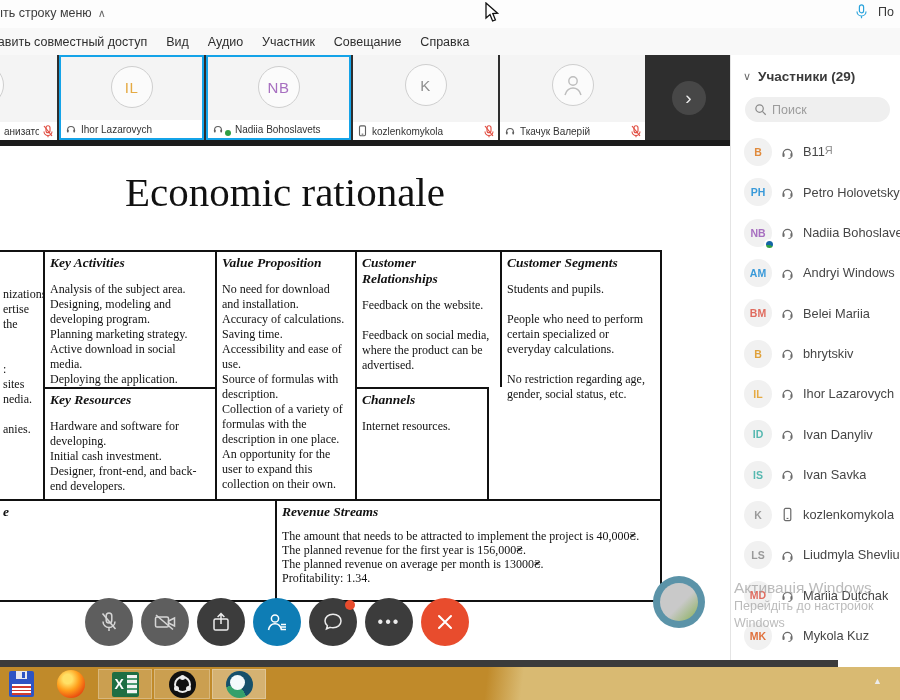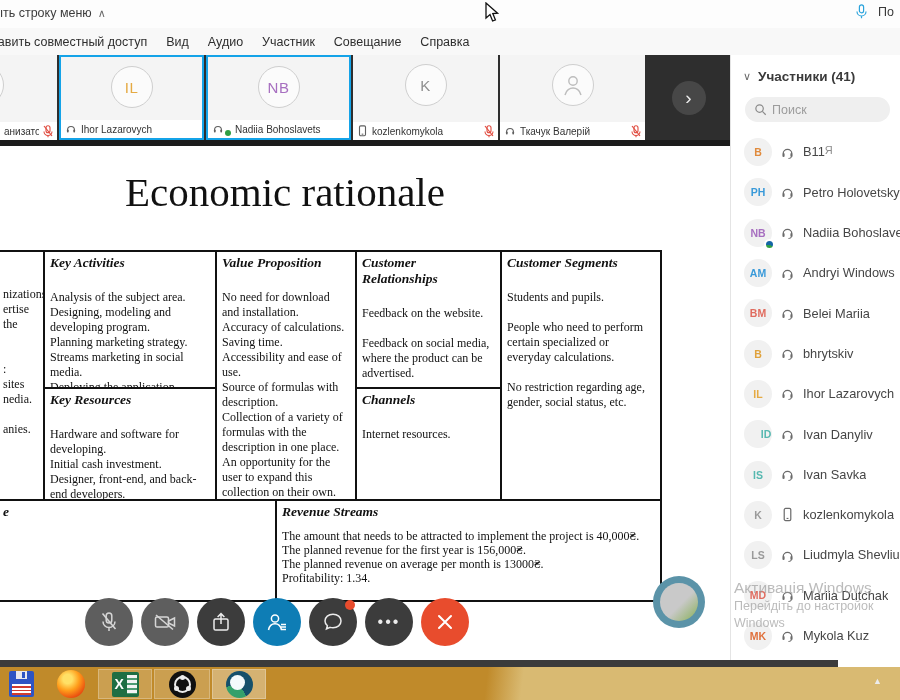--- a/index.html
+++ b/index.html
@@ -30,31 +30,31 @@
 
   #strip-shadow { position:absolute; left:0; top:140px; width:730px; height:6px; background:#1c1c1c; }
 
   
   #slide { position:absolute; left:0; top:146px; width:730px; height:514px; background:#fff; }
   #slide-title { position:absolute; left:60px; top:22px; width:450px; text-align:center;
      font-family:"Liberation Serif", serif; font-size:41px; color:#111; font-weight:400; }
   #canvas { position:absolute; left:-4px; top:104px; width:666px; height:352px; border:2px solid #111; font-family:"Liberation Serif", serif; color:#111; }
   .cell { position:absolute; padding:3px 6px 3px 5px; overflow:hidden; }
   .cell-h { font-weight:bold; font-style:italic; font-size:13.5px; }
-  .body { margin-top:19px; }
+  .body { margin-top:11px; }
   .tline { font-size:12px; line-height:15px; min-height:15px; }
   .bottom .tline { line-height:14px; min-height:14px; }
   .bottom .body { margin-top:9px; }
   #cell-partners { left:0; top:0; width:47px; height:247px; border-right:2px solid #111; }
   #cell-partners .body { margin-top:32px; padding-left:0; }
   #cell-activities { left:47px; top:0; width:172px; height:135px; border-right:2px solid #111; }
   #cell-resources { left:47px; top:135px; width:172px; height:112px; border-right:2px solid #111; border-top:2px solid #111; }
   #cell-value { left:219px; top:0; width:140px; height:247px; border-right:2px solid #111; }
   #cell-relationships { left:359px; top:0; width:145px; height:135px; border-right:2px solid #111; }
-  #cell-channels { left:359px; top:135px; width:145px; height:112px; border-top:2px solid #111; border-right:2px solid #111; }
+  #cell-channels { left:359px; top:135px; width:132px; height:112px; border-top:2px solid #111; border-right:2px solid #111; }
   #cell-segments { left:504px; top:0; width:158px; height:247px; }
   #cell-cost { left:0; top:247px; width:279px; height:101px; border-top:2px solid #111; border-right:2px solid #111; }
   #cell-revenue { left:279px; top:247px; width:383px; height:101px; border-top:2px solid #111; }
   #page-num { position:absolute; left:642px; top:472px; font-size:13px; color:#555;margin-top:40px; }
   #cam-bubble { position:absolute; left:653px; top:430px; width:52px; height:52px; border-radius:50%;
      background:#5b93a8; }
   #cam-bubble .inner { position:absolute; left:7px; top:7px; width:38px; height:38px; border-radius:50%;
      background:linear-gradient(135deg, #c9c9c9 0 55%, #9db87c 85%); }
 
   
@@ -265,21 +265,21 @@
             <div class="tline"></div>
             <div class="tline">anies.</div>
           </div>
       </div>
       <div class="cell" id="cell-activities">
         <div class="cell-h">Key Activities</div>
         <div class="body">
             <div class="tline">Analysis of the subject area.</div>
             <div class="tline">Designing, modeling and developing program.</div>
             <div class="tline">Planning marketing strategy.</div>
-            <div class="tline">Streams marketing in social media.</div>
+            <div class="tline">Active download in social media.</div>
             <div class="tline">Deploying the application.</div>
           </div>
       </div>
       <div class="cell" id="cell-resources">
         <div class="cell-h">Key Resources</div>
         <div class="body">
             <div class="tline">Hardware and software for developing.</div>
             <div class="tline">Initial cash investment.</div>
             <div class="tline">Designer, front-end, and back-end developers.</div>
           </div>
@@ -380,21 +380,21 @@
         <svg width="18" height="18" viewBox="0 0 18 18">
           <path d="M3 3l12 12M15 3L3 15" stroke="#fff" stroke-width="2" stroke-linecap="round"></path>
         </svg>
       </button>
     </div>
   </div>
 
   <div id="panel">
     <div id="panel-header">
       <span class="chev">∨</span>
-      <span>Участники (41)</span>
+      <span>Участники (29)</span>
     </div>
     <div id="search-box">
       <svg width="13" height="13" viewBox="0 0 14 14">
         <circle cx="6" cy="6" r="4" fill="none" stroke="#8a8a8a" stroke-width="1.3"></circle>
         <line x1="9" y1="9" x2="12.6" y2="12.6" stroke="#8a8a8a" stroke-width="1.3"></line>
       </svg>
       <input placeholder="Поиск" style="">
     </div>
     <div id="plist">
         <div class="prow">
@@ -511,21 +511,21 @@
         <path d="M12.2 12.8c-.6 1-1.8 1.6-3.2 1.7" fill="none" stroke="#6b6b6b" stroke-width="1.1"></path>
       </svg>
 
       <span class="ptxt">
         <span class="pname">Ihor Lazarovych</span>
 
       </span>
     </div>
         <div class="prow">
       <span class="pav">
-        <span class="pinit" style="color: rgb(86, 184, 176); padding-left: 16px;">ID</span>
+        <span class="pinit" style="color: rgb(86, 184, 176);">ID</span>
 
       </span>
       <svg class="picon headset" viewBox="0 0 16 16">
         <path d="M3.4 9.2a4.6 4.6 0 0 1 9.2 0" fill="none" stroke="#6b6b6b" stroke-width="1.3"></path>
         <rect x="2.6" y="8.6" width="2.3" height="4.2" rx="1.1" fill="#6b6b6b"></rect>
         <rect x="11.1" y="8.6" width="2.3" height="4.2" rx="1.1" fill="#6b6b6b"></rect>
         <path d="M12.2 12.8c-.6 1-1.8 1.6-3.2 1.7" fill="none" stroke="#6b6b6b" stroke-width="1.1"></path>
       </svg>
 
       <span class="ptxt">

